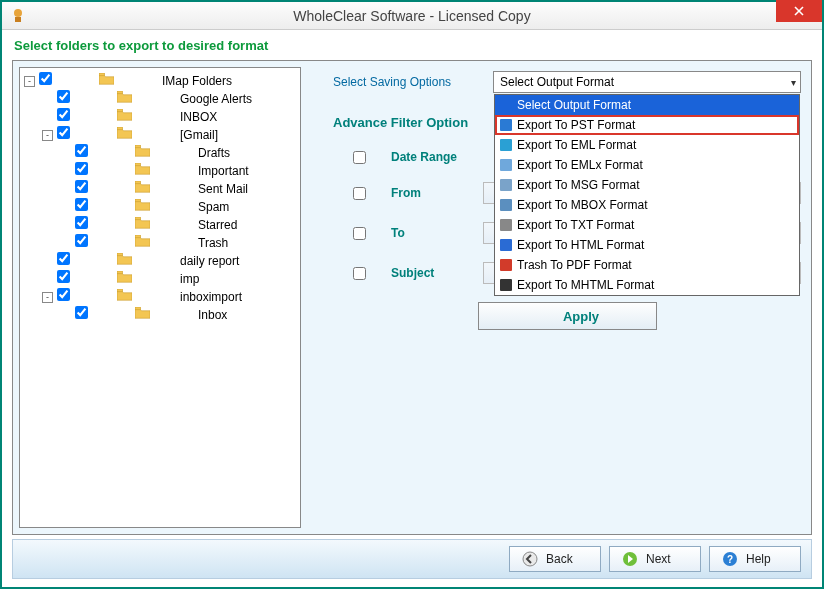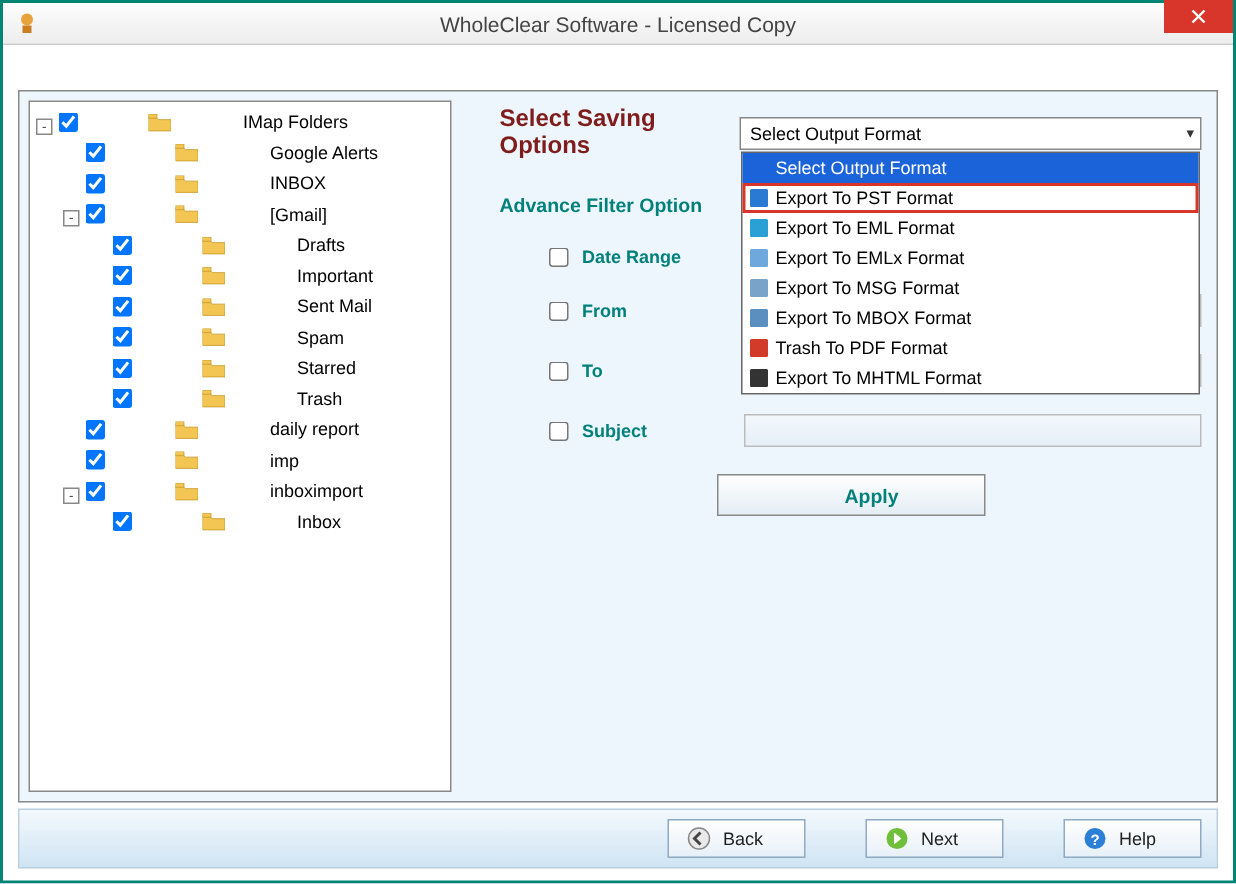--- a/index.html
+++ b/index.html
@@ -13,42 +13,42 @@
   .instruction { color: #0d9a3c; font-weight: bold; font-size: 13px; padding: 6px 10px 2px; }
   .panel { position: absolute; top: 28px; left: 8px; right: 8px; bottom: 50px; border: 1px solid #888; background: #ecf6fc; }
   .tree-wrap { position: absolute; top: 6px; left: 6px; width: 282px; bottom: 6px; background: #fff; border: 1px solid #888; overflow: auto; padding: 4px 2px; }
   .tree ul { list-style: none; padding-left: 18px; }
   .tree > ul { padding-left: 2px; }
   .tree li { white-space: nowrap; line-height: 18px; }
   .exp { display: inline-block; width: 11px; height: 11px; border: 1px solid #888; font-size: 9px; line-height: 9px; text-align: center; color: #444; margin-right: 4px; vertical-align: middle; cursor: pointer; background: #fff; }
   .noexp { display: inline-block; width: 11px; height: 11px; margin-right: 4px; }
   .chk { vertical-align: middle; margin-right: 3px; }
   .folder-icon { display: inline-block; width: 15px; height: 12px; vertical-align: middle; margin-right: 4px; }
-  .rownode { display: inline-flex; align-items: center; cursor: pointer; gap: 44px; }
+  .rownode { display: inline-flex; align-items: flex-start; cursor: pointer; gap: 44px; }
 
   .opts { position: absolute; left: 320px; right: 10px; top: 10px; bottom: 10px; }
   .row { display: flex; align-items: center; margin-bottom: 22px; }
-  .lbl { width: 160px; color: #7f1d1d; font-weight: bold; font-size: 16px; }
+  .lbl { width: 160px; color: #0369a1; font-weight: normal; font-size: 12px; }
   .select-box { flex: 1; height: 22px; border: 1px solid #888; background: #fff; display: flex; align-items: center; padding: 0 4px 0 6px; cursor: pointer; position: relative; }
   .select-box .arrow { margin-left: auto; font-size: 10px; color: #333; }
   .section-title { color: #00807b; font-weight: bold; font-size: 13px; margin: 20px 0 20px 0; }
   .filter-row { display: flex; align-items: center; margin-bottom: 18px; }
-  .filter-chk-lbl { display: flex; align-items: flex-end; width: 130px; color: #00807b; font-weight: bold; font-size: 12px; gap: 6px; margin-left: 33px; cursor: pointer; }
+  .filter-chk-lbl { display: flex; align-items: flex-end; width: 130px; color: #00807b; font-weight: bold; font-size: 12px; gap: 22px; margin-left: 20px; cursor: pointer; }
   .filter-input { flex: 1; height: 22px; border: 1px solid #bbb; background: linear-gradient(#f2f7fb,#e6eff7); }
   .apply-row { display: flex; justify-content: center; margin-top: 8px; }
   .apply-btn { width: 179px; height: 28px; border: 1px solid #888; background: linear-gradient(#fefefe,#e4eef5); color: #00807b; font-weight: bold; font-size: 13px; cursor: pointer; padding-left: 28px; }
 
   .dropdown { position: absolute; left: 0; right: 0; top: 22px; background: #fff; border: 1px solid #666; z-index: 50; }
   .dropdown-item { height: 20px; display: flex; align-items: center; padding: 0 4px; font-size: 12px; cursor: pointer; gap: 4px; }
   .dropdown-item.selected { background: #1a63d9; color: #fff; }
   .dropdown-item.highlighted { border: 2px solid #d9362b; padding: 0 2px; height: 20px; }
   .dd-icon { width: 14px; height: 14px; display: inline-block; }
 
   .footer { position: absolute; left: 8px; right: 8px; bottom: 6px; height: 40px; background: linear-gradient(#f3f9fd,#cfe4f3); border: 1px solid #b7cde0; display: flex; justify-content: flex-end; align-items: center; padding: 0 10px; gap: 8px; }
-  .footer-btn { display: flex; align-items: center; gap: 8px; min-width: 92px; height: 26px; padding: 12px 12px; border: 1px solid #8faac2; background: linear-gradient(#fff,#e7f0f8); cursor: pointer; font-size: 12px; color: #222; margin-left: 32px; }
+  .footer-btn { display: flex; align-items: center; gap: 8px; min-width: 92px; height: 26px; padding: 12px 12px; border: 1px solid #8faac2; background: linear-gradient(#fff,#e7f0f8); cursor: pointer; font-size: 12px; color: #222; }
   .fb-icon { width: 16px; height: 16px; }
 </style>
 </head>
 <body>
 
 <div class="window">
   <div class="titlebar">
     <span class="titlebar-icon">
       <svg viewBox="0 0 16 16">
           <circle cx="8" cy="5" r="4" fill="#e8a43a"></circle>
@@ -58,20 +58,21 @@
     <div class="titlebar-title">WholeClear Software - Licensed Copy</div>
     <div class="close-btn">
       <svg width="10" height="10" viewBox="0 0 10 10">
           <line x1="1" y1="1" x2="9" y2="9" stroke="#fff" stroke-width="1.6"></line>
           <line x1="9" y1="1" x2="1" y2="9" stroke="#fff" stroke-width="1.6"></line>
         </svg>
     </div>
   </div>
 
   <div class="content">
+    <div class="instruction">Select folders to export to desired format</div>
 
     <div class="panel">
 
       <div class="tree-wrap">
         <div class="tree" id="tree">
             <ul>
               <li><span class="exp">-</span><span class="rownode">
                   <input type="checkbox" class="chk" checked="" style="">
                   <span class="folder-icon"><svg viewBox="0 0 16 13">
                       <path d="M0 2 L5 2 L7 4 L16 4 L16 12 L0 12 Z" fill="#f3c653" stroke="#c79a2b" stroke-width="0.6"></path>
@@ -224,20 +225,32 @@
                   <span class="dd-icon"><svg viewBox="0 0 14 14">
                       <rect x="1" y="1" width="12" height="12" rx="1" fill="#7aa3c9"></rect>
                     </svg></span>
                   <span>Export To MSG Format</span>
                 </div>
                 <div class="dropdown-item">
                   <span class="dd-icon"><svg viewBox="0 0 14 14">
                       <rect x="1" y="1" width="12" height="12" rx="1" fill="#5b8fbf"></rect>
                     </svg></span>
                   <span>Export To MBOX Format</span>
+                </div>
+                <div class="dropdown-item">
+                  <span class="dd-icon"><svg viewBox="0 0 14 14">
+                      <rect x="1" y="1" width="12" height="12" rx="1" fill="#888888"></rect>
+                    </svg></span>
+                  <span>Export To TXT Format</span>
+                </div>
+                <div class="dropdown-item">
+                  <span class="dd-icon"><svg viewBox="0 0 14 14">
+                      <rect x="1" y="1" width="12" height="12" rx="1" fill="#2a6bd4"></rect>
+                    </svg></span>
+                  <span>Export To HTML Format</span>
                 </div>
                 <div class="dropdown-item">
                   <span class="dd-icon"><svg viewBox="0 0 14 14">
                       <rect x="1" y="1" width="12" height="12" rx="1" fill="#d23b2a"></rect>
                     </svg></span>
                   <span>Trash To PDF Format</span>
                 </div>
                 <div class="dropdown-item">
                   <span class="dd-icon"><svg viewBox="0 0 14 14">
                       <rect x="1" y="1" width="12" height="12" rx="1" fill="#333333"></rect>

